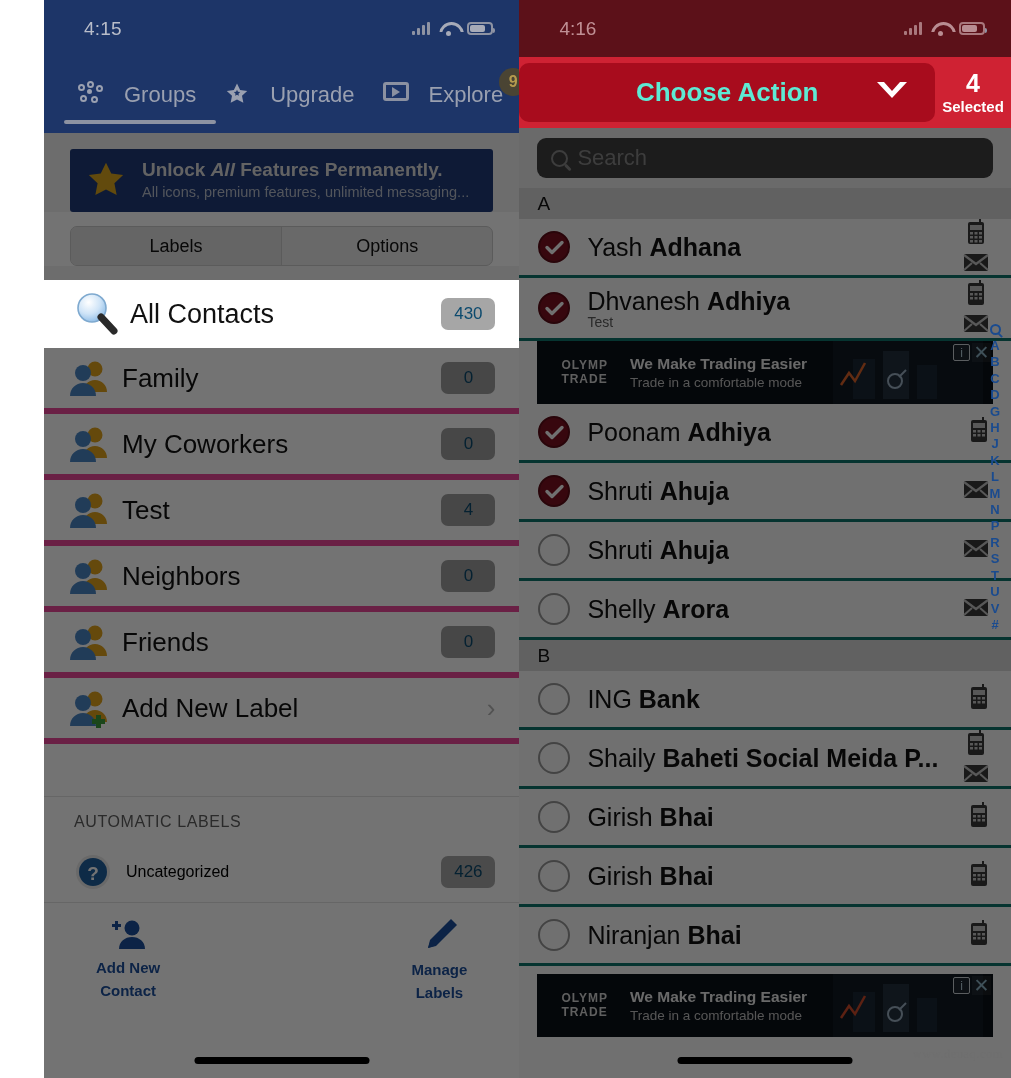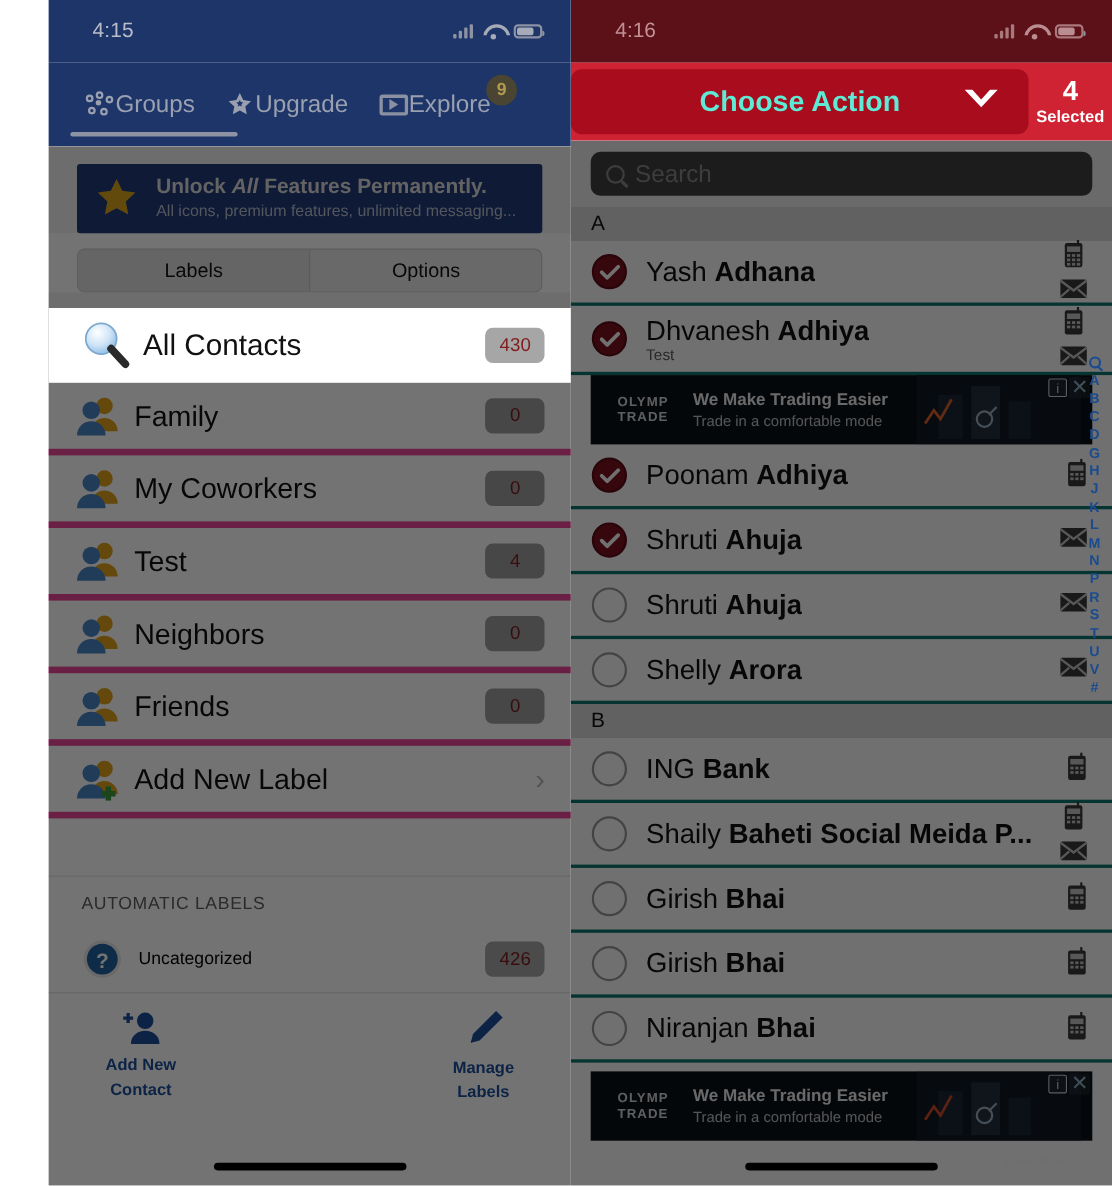--- a/index.html
+++ b/index.html
@@ -19,21 +19,21 @@
   .bars i:nth-child(1){height:4px} .bars i:nth-child(2){height:7px}
   .bars i:nth-child(3){height:10px} .bars i:nth-child(4){height:13px}
   .wifi { position:relative; width:19px; height:14px; }
   .wifi::before{content:"";position:absolute;left:0;top:0;width:19px;height:19px;border:3px solid #a7abb8;border-radius:50%;clip-path:polygon(0 0,100% 0,100% 42%,0 42%);}
   .wifi::after{content:"";position:absolute;left:7px;top:9px;width:5px;height:5px;background:#a7abb8;border-radius:50%;}
   .batt { width:26px;height:13px;border:2px solid #8e93a3;border-radius:4px;position:relative;padding:1px;}
   .batt::after{content:"";position:absolute;right:-4px;top:3.5px;width:2px;height:5px;background:#8e93a3;border-radius:0 2px 2px 0;}
   .batt span{display:block;height:100%;width:74%;background:#a7abb8;border-radius:2px;}
 
   .l-tabbar { height:76px; background:#1d3568; position:relative; display:flex; align-items:center; padding-left:20px; }
-  .l-tab { display:flex; align-items:center; gap:1px; color:#9aa0b0; font-size:22px; position:relative; padding:0 14px; }
+  .l-tab { display:flex; align-items:flex-start; gap:20px; color:#9aa0b0; font-size:22px; position:relative; padding:0 14px; }
   .l-tab .tl { white-space:nowrap; }
   .tab-underline { position:absolute; left:20px; bottom:9px; width:152px; height:4px; background:#8d93a2; border-radius:2px; }
   .badge9 { position:absolute; right:-10px; top:-14px; width:28px; height:28px; border-radius:50%; background:#4a4433; color:#b59b4e; font-size:16px; font-weight:600; display:flex; align-items:center; justify-content:center; }
 
   .groups-ico{width:26px;height:22px;position:relative;flex:none;}
   .groups-ico i{position:absolute;width:7px;height:7px;border:2px solid #9aa0b0;border-radius:50%;}
   .groups-ico i:nth-child(1){left:0;top:2px}
   .groups-ico i:nth-child(2){left:9px;top:-1px}
   .groups-ico i:nth-child(3){left:18px;top:3px}
   .groups-ico i:nth-child(4){left:2px;top:13px}
@@ -56,21 +56,21 @@
   .promo-t2 { color:#b7bdcb; font-size:14.5px; line-height:1.3; margin-top:2px; }
 
   .seg { margin:14px 26px 0 26px; height:40px; display:flex; border:1px solid #c9c9c9; border-radius:7px; overflow:hidden; background:#e9e9e9;}
   .seg div { flex:1; display:flex; align-items:center; justify-content:center; font-size:18px; color:#111; }
   .seg .on { background:#e0e0e0; border-right:1px solid #c9c9c9; }
   .seg-pad { height:14px; background:#f1f1f1; }
 
   .all-contacts { position:relative; z-index:60; height:68px; background:#ffffff; display:flex; align-items:center; padding:0 24px 0 30px; }
   .mag-ico { width:46px; height:46px; flex:none; margin-right:10px; }
   .ac-label { font-size:27px; color:#111; }
-  .pill { margin-left:auto; min-width:54px; height:32px; border-radius:7px; background:#a6a6a6; color:#7f1d1d; font-size:17px; display:flex; align-items:center; justify-content:center; padding:0 11px; }
+  .pill { margin-left:auto; min-width:54px; height:32px; border-radius:7px; background:#a6a6a6; color:#0c4a6e; font-size:17px; display:flex; align-items:center; justify-content:center; padding:0 11px; }
 
   .label-list { background:#ffffff; }
   .lrow { height:66px; display:flex; align-items:center; padding:0 24px 0 22px; border-bottom:6px solid #ec4899; }
   .lrow .uico { width:48px; height:40px; flex:none; margin-right:8px; }
   .lrow .ltxt { font-size:26px; color:#111; }
   .lrow .pill { background:#9e9e9e; }
   .chev { margin-left:auto; color:#b6b6b6; font-size:26px; }
 
   .auto-sec { margin-top:52px; border-top:1px solid #e2e2e2; }
   .auto-h { font-size:16px; letter-spacing:.6px; color:#5e5e5e; padding:16px 0 10px 30px; }

